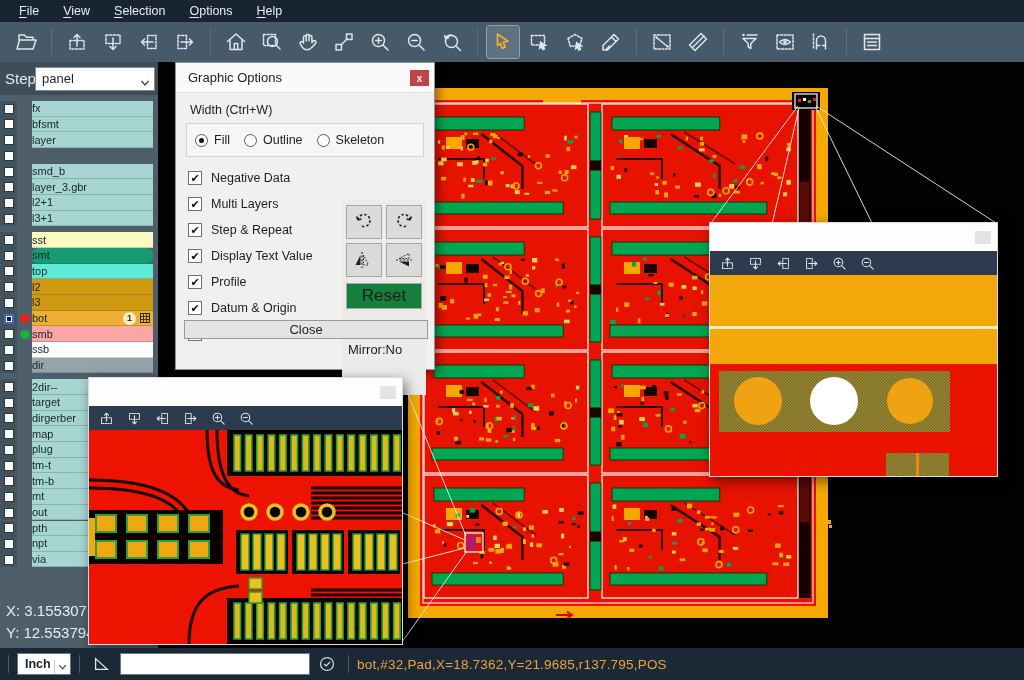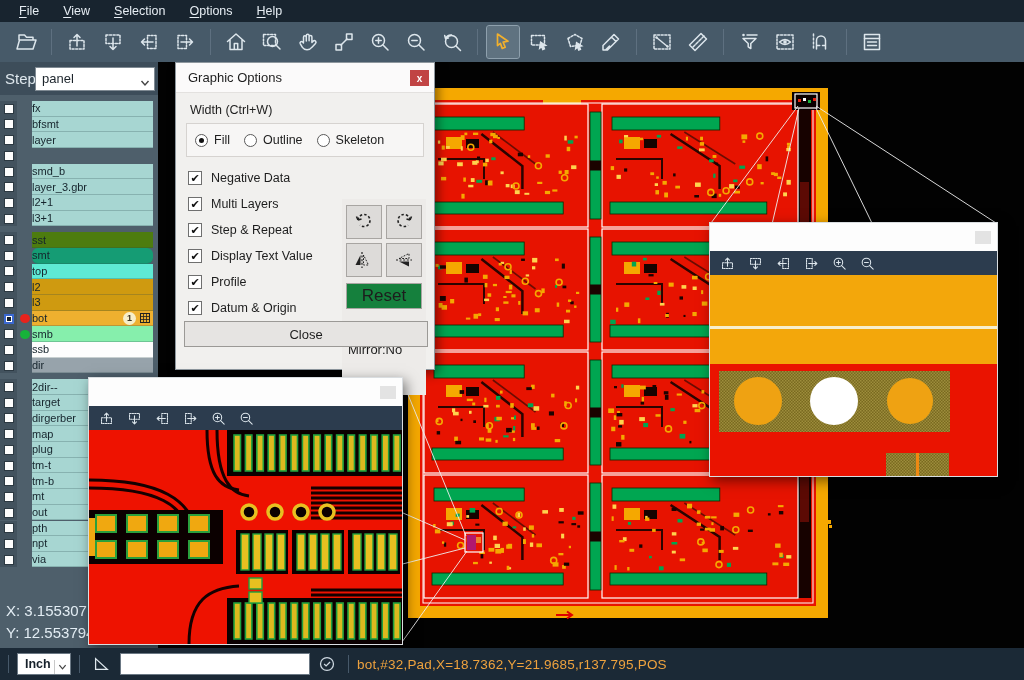--- a/index.html
+++ b/index.html
@@ -72,21 +72,21 @@
     display:flex; align-items:center; justify-content:center; font-size:11px; color:#111; flex:0 0 auto;}
   .dialog-body { position:relative; }
   .rpanel { position:absolute; right:8px; top:96px; width:84px; height:196px; background:#edebe9; }
   .rbtns { display:flex; flex-wrap:wrap; gap:4px; padding:6px 0 0 4px; }
   .rbtn { width:36px; height:34px; background:#dddbd9; border:1px solid #a8a5a2; display:flex;
     align-items:center; justify-content:center; }
   .reset { margin:6px 4px 0 4px; width:76px; height:26px; background:#15803d; border:1px solid #a8a5a2;
     display:flex; align-items:center; justify-content:center; font-size:17px; }
   .angletxt { margin:14px 0 4px 6px; font-size:13px; }
   .mirrortxt { margin:0 0 0 6px; font-size:13px; }
-  .dclosebtn { position:absolute; left:8px; bottom:0; width:244px; height:26px; background:#e6e4e2;
+  .dclosebtn { position:absolute; left:8px; bottom:8px; width:244px; height:19px; background:#e6e4e2;
     border:1px solid #9b9996; display:flex; align-items:center; justify-content:center; font-size:13px; }
 
   
   .magwin { position:absolute; border:1px solid #d9dde0; box-shadow:3px 4px 12px rgba(0,0,0,.5); z-index:6; }
   .wtitle { height:28px; background:#fdfdfd; position:relative; }
   .wbtn { position:absolute; right:6px; top:8px; width:16px; height:13px; background:#e3e3e3; }
   .wtools { height:24px; background:#2c3c4e; display:flex; align-items:center; padding-left:6px; gap:6px; }
   .wtools .tbtn { width:22px; height:20px; margin:0; }
   .wtools svg { width:17px; height:17px; }
   .wcontent { position:relative; overflow:hidden; }
@@ -848,21 +848,21 @@
               <span>l3+1</span>
             </div>
           </div>
         </div>
         <div class="layer-group">
           <div class="lrow">
             <div class="cbcell">
               <div class="cb0"></div>
             </div>
             <div class="mcell"></div>
-            <div class="ncell" style="background: #4d7c0f;">
+            <div class="ncell" style="background: #fef9c3;">
               <span>sst</span>
             </div>
           </div>
           <div class="lrow">
             <div class="cbcell">
               <div class="cb0"></div>
             </div>
             <div class="mcell"></div>
             <div class="ncell" style="background: rgb(21, 156, 116); border-radius: 6px;">
               <span>smt</span>
@@ -913,21 +913,21 @@
               </span>
             </div>
           </div>
           <div class="lrow">
             <div class="cbcell">
               <div class="cb0"></div>
             </div>
             <div class="mcell">
               <div class="dot" style="background: rgb(23, 178, 58);"></div>
             </div>
-            <div class="ncell" style="background: #86efac;">
+            <div class="ncell" style="background: #fca5a5;">
               <span>smb</span>
             </div>
           </div>
           <div class="lrow">
             <div class="cbcell">
               <div class="cb0"></div>
             </div>
             <div class="mcell"></div>
             <div class="ncell" style="background: rgb(253, 253, 253);">
               <span>ssb</span>

